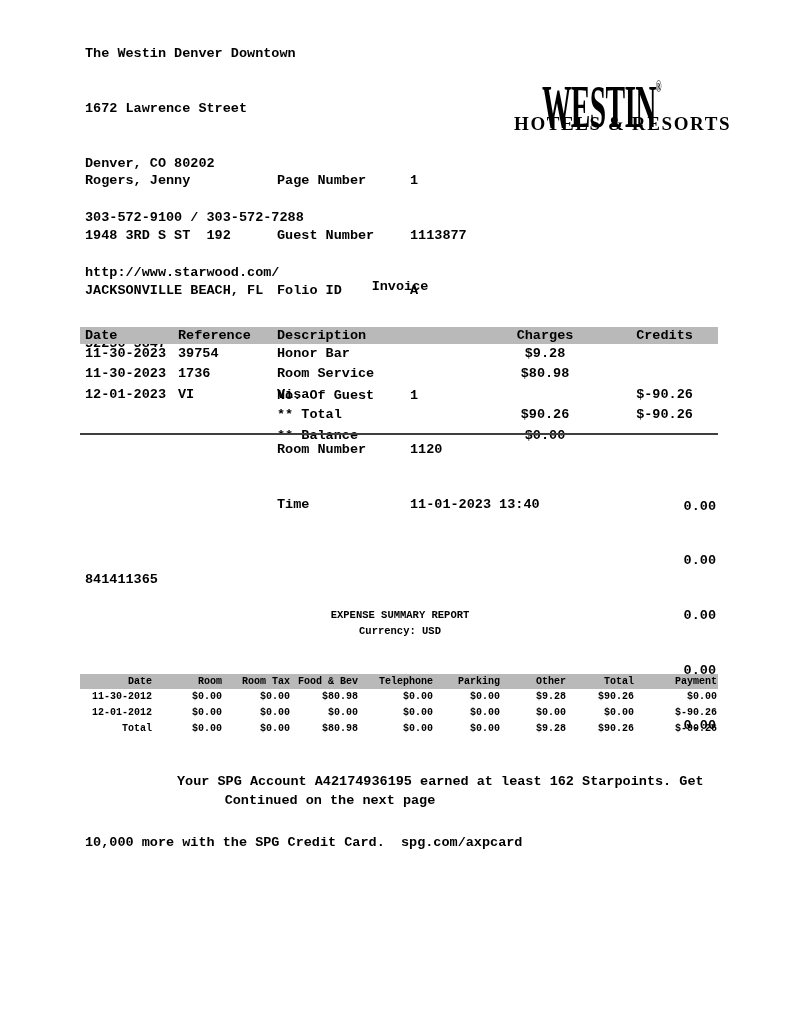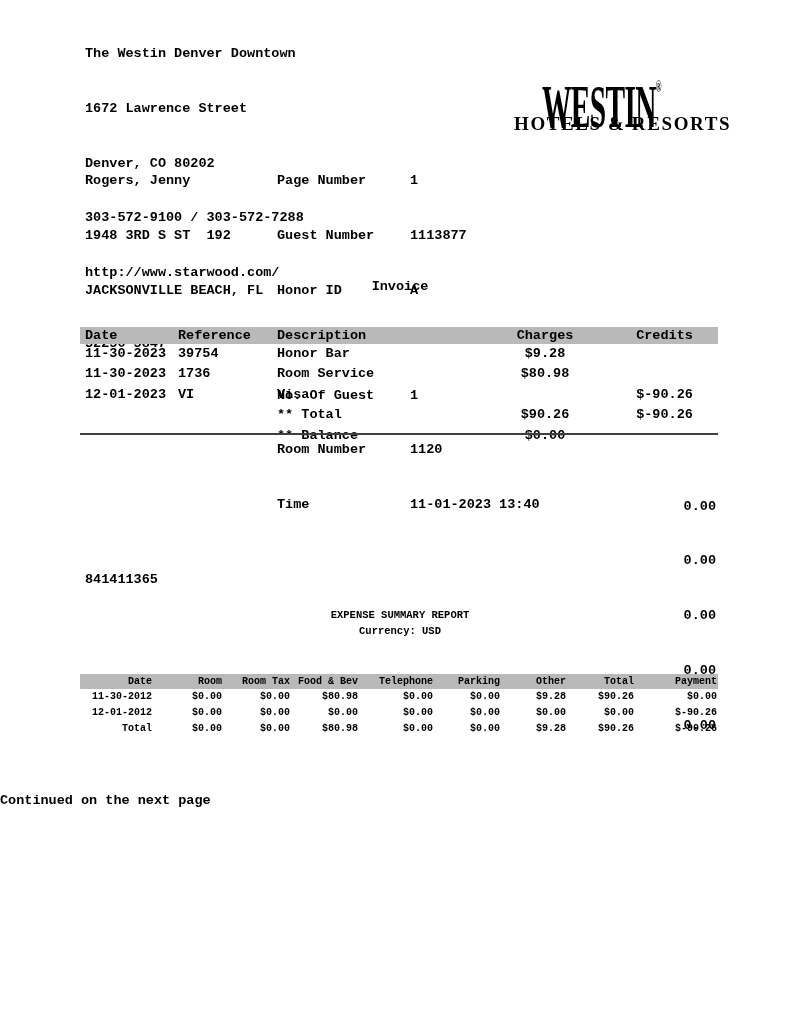--- a/index.html
+++ b/index.html
@@ -74,21 +74,21 @@
   .expense-currency { left: 0; width: 800px; top: 625px; text-align: center; font-size: 10.5px; }
   .expense-table-wrap { left: 80px; top: 644px; width: 638px; }
   .expense-table thead tr { background: #b9b9b9; }
   .expense-table th { font-size: 10px; line-height: 15px; text-align: right; }
   .expense-table td { font-size: 10px; line-height: 15.8px; text-align: right; }
   .expense-table .pad-r1 { padding-right: 1px; }
 
   
   .spg-text { left: 85px; top: 732px; width: 640px; line-height: 20.2px; }
   .spg-line1 { padding-left: 92px; }
-  .footer-note { left: 0; width: 660px; top: 793px; }
+  .footer-note { left: 0; width: 660px; top: 793px; text-align: center; }
 </style>
 </head>
 <body>
 
 <div class="page">
 
   
   <div class="abs hotel-block">
     <div>The Westin Denver Downtown</div>
     <div>1672 Lawrence Street</div>
@@ -108,21 +108,21 @@
     <div>Rogers, Jenny</div>
     <div>1948 3RD S ST  192</div>
     <div>JACKSONVILLE BEACH, FL</div>
     <div class="tight">32250-5847</div>
   </div>
 
   
   <div class="abs folio-left">
     <div><span class="label">Page Number</span><span>1</span></div>
     <div><span class="label">Guest Number</span><span>1113877</span></div>
-    <div><span class="label">Honor ID</span><span>A</span></div>
+    <div><span class="label">Folio ID</span><span>A</span></div>
     <div class="folio-spacer"></div>
     <div><span class="label">No. Of Guest</span><span>1</span></div>
     <div><span class="label">Room Number</span><span>1120</span></div>
     <div><span class="label">Time</span><span>11-01-2023 13:40</span></div>
   </div>
 
   
 
   
   <div class="abs invoice-title">Invoice</div>
@@ -248,16 +248,20 @@
           <td>$0.00</td>
           <td>$9.28</td>
           <td>$90.26</td>
           <td class="pad-r1">$-90.26</td>
         </tr>
       </tbody>
     </table>
   </div>
 
   
+  <div class="abs spg-text">
+    <div class="spg-line1">Your SPG Account A42174936195 earned at least 162 Starpoints. Get</div>
+    <div>10,000 more with the SPG Credit Card.  spg.com/axpcard</div>
+  </div>
 
   <div class="abs footer-note">Continued on the next page</div>
 
 </div>
 
 </body></html>

